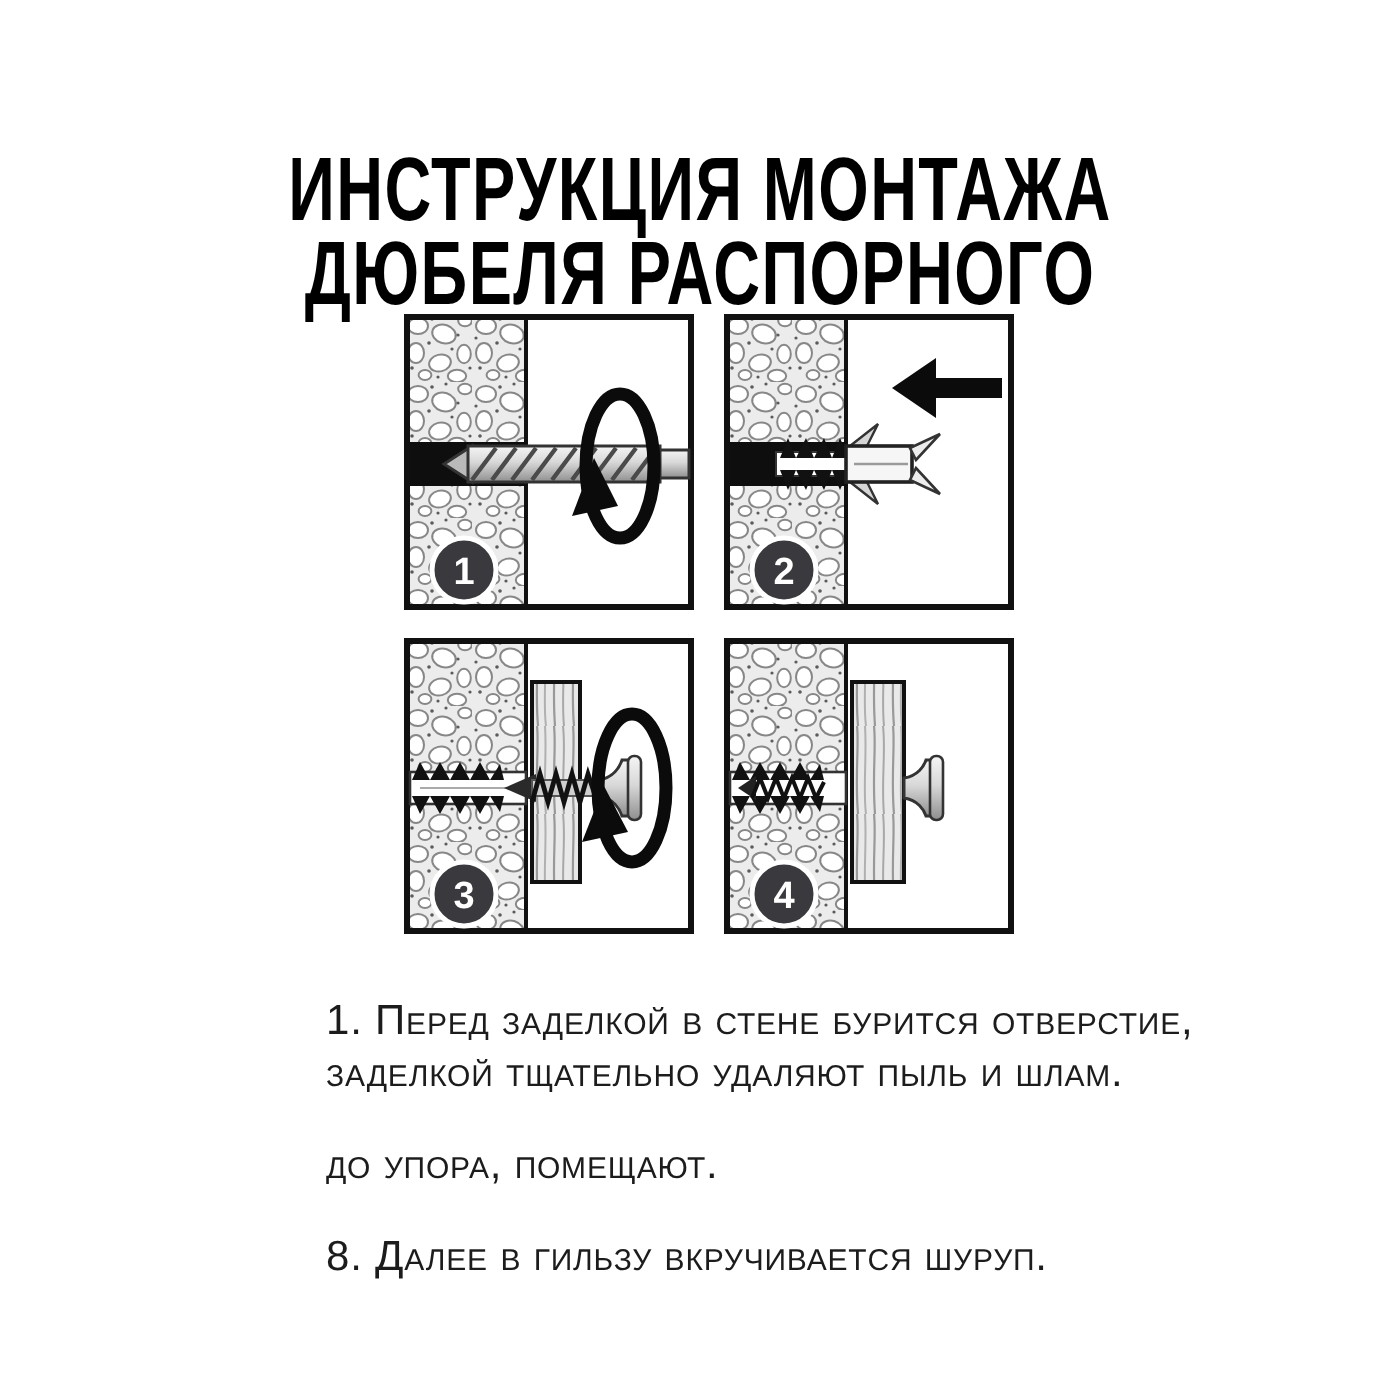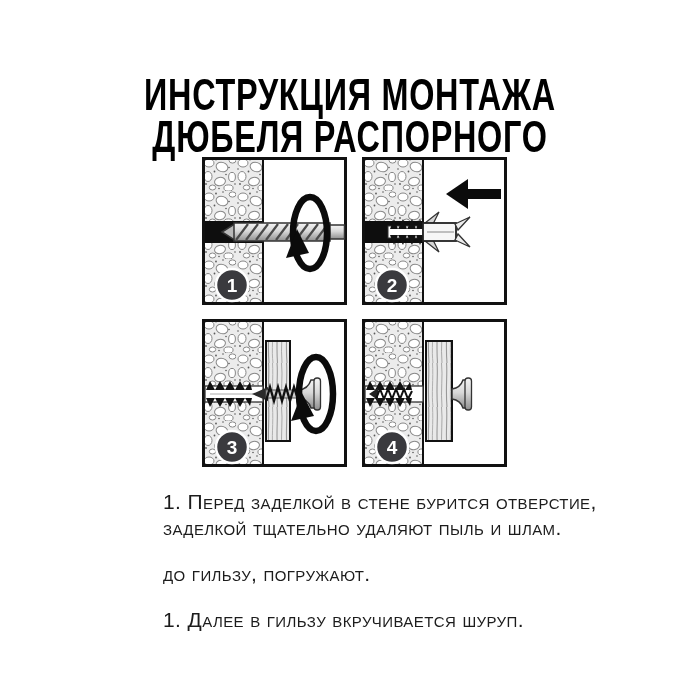--- a/index.html
+++ b/index.html
@@ -41,21 +41,21 @@
   .steps {
     position:absolute;
     left:163px; top:489px;
     width:440px;
     color:#1c1c1c;
     font-size:21px;
     line-height:26px;
     font-variant:small-caps;
     letter-spacing:0.4px;
   }
-  .step { margin:0 0 20px 0; }
+  .step { margin:9px 0 20px 0; }
   .badge-num {
     font-family:"Liberation Sans", sans-serif;
     font-weight:bold;
     font-size:19px;
     fill:#ffffff;
   }
 </style>
 </head>
 <body>
 
@@ -218,18 +218,18 @@
     </svg>
   </figure>
 </div>
 
 <div class="steps">
   <p class="step">
     <span style="display:block">1. Перед заделкой в стене бурится отверстие,</span>
     <span style="display:block">заделкой тщательно удаляют пыль и шлам.</span>
   </p>
   <p class="step">
-    <span style="display:block">до гильзу, погружают.</span>
+    <span style="display:block">до упора, помещают.</span>
   </p>
   <p class="step">
-    <span style="display:block">1. Далее в гильзу вкручивается шуруп.</span>
+    <span style="display:block">8. Далее в гильзу вкручивается шуруп.</span>
   </p>
 </div>
 
 </body></html>

